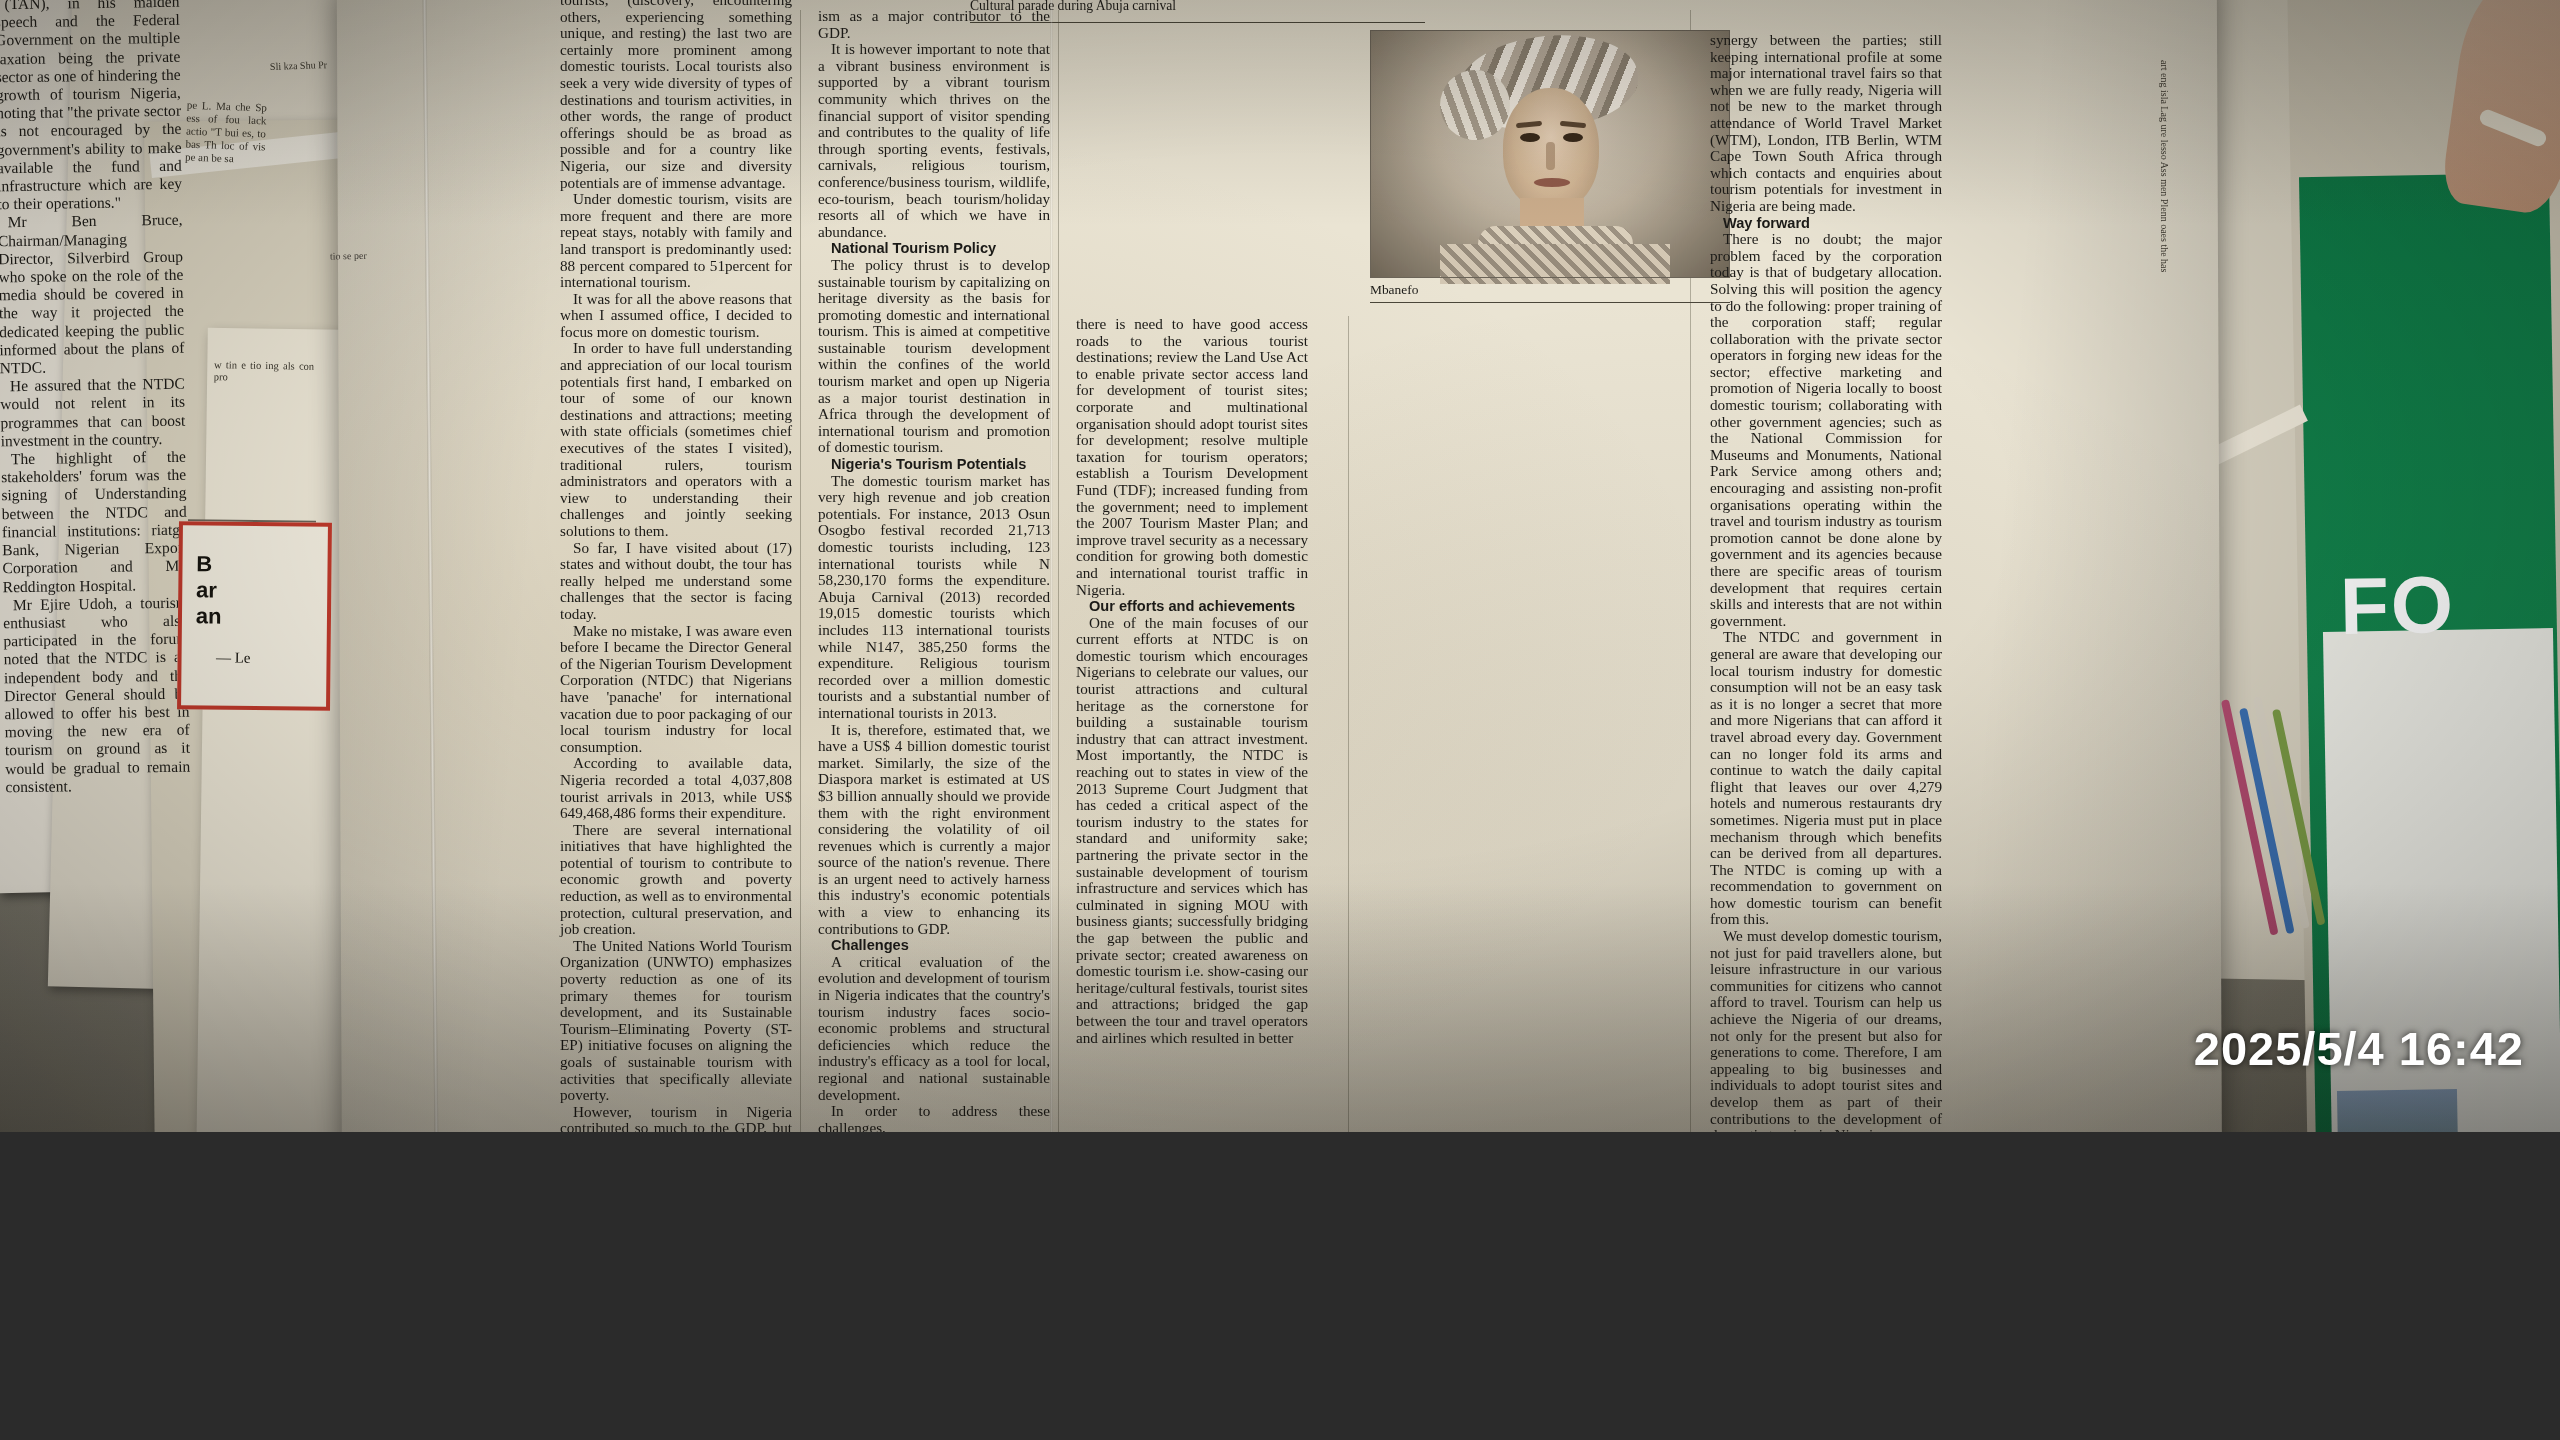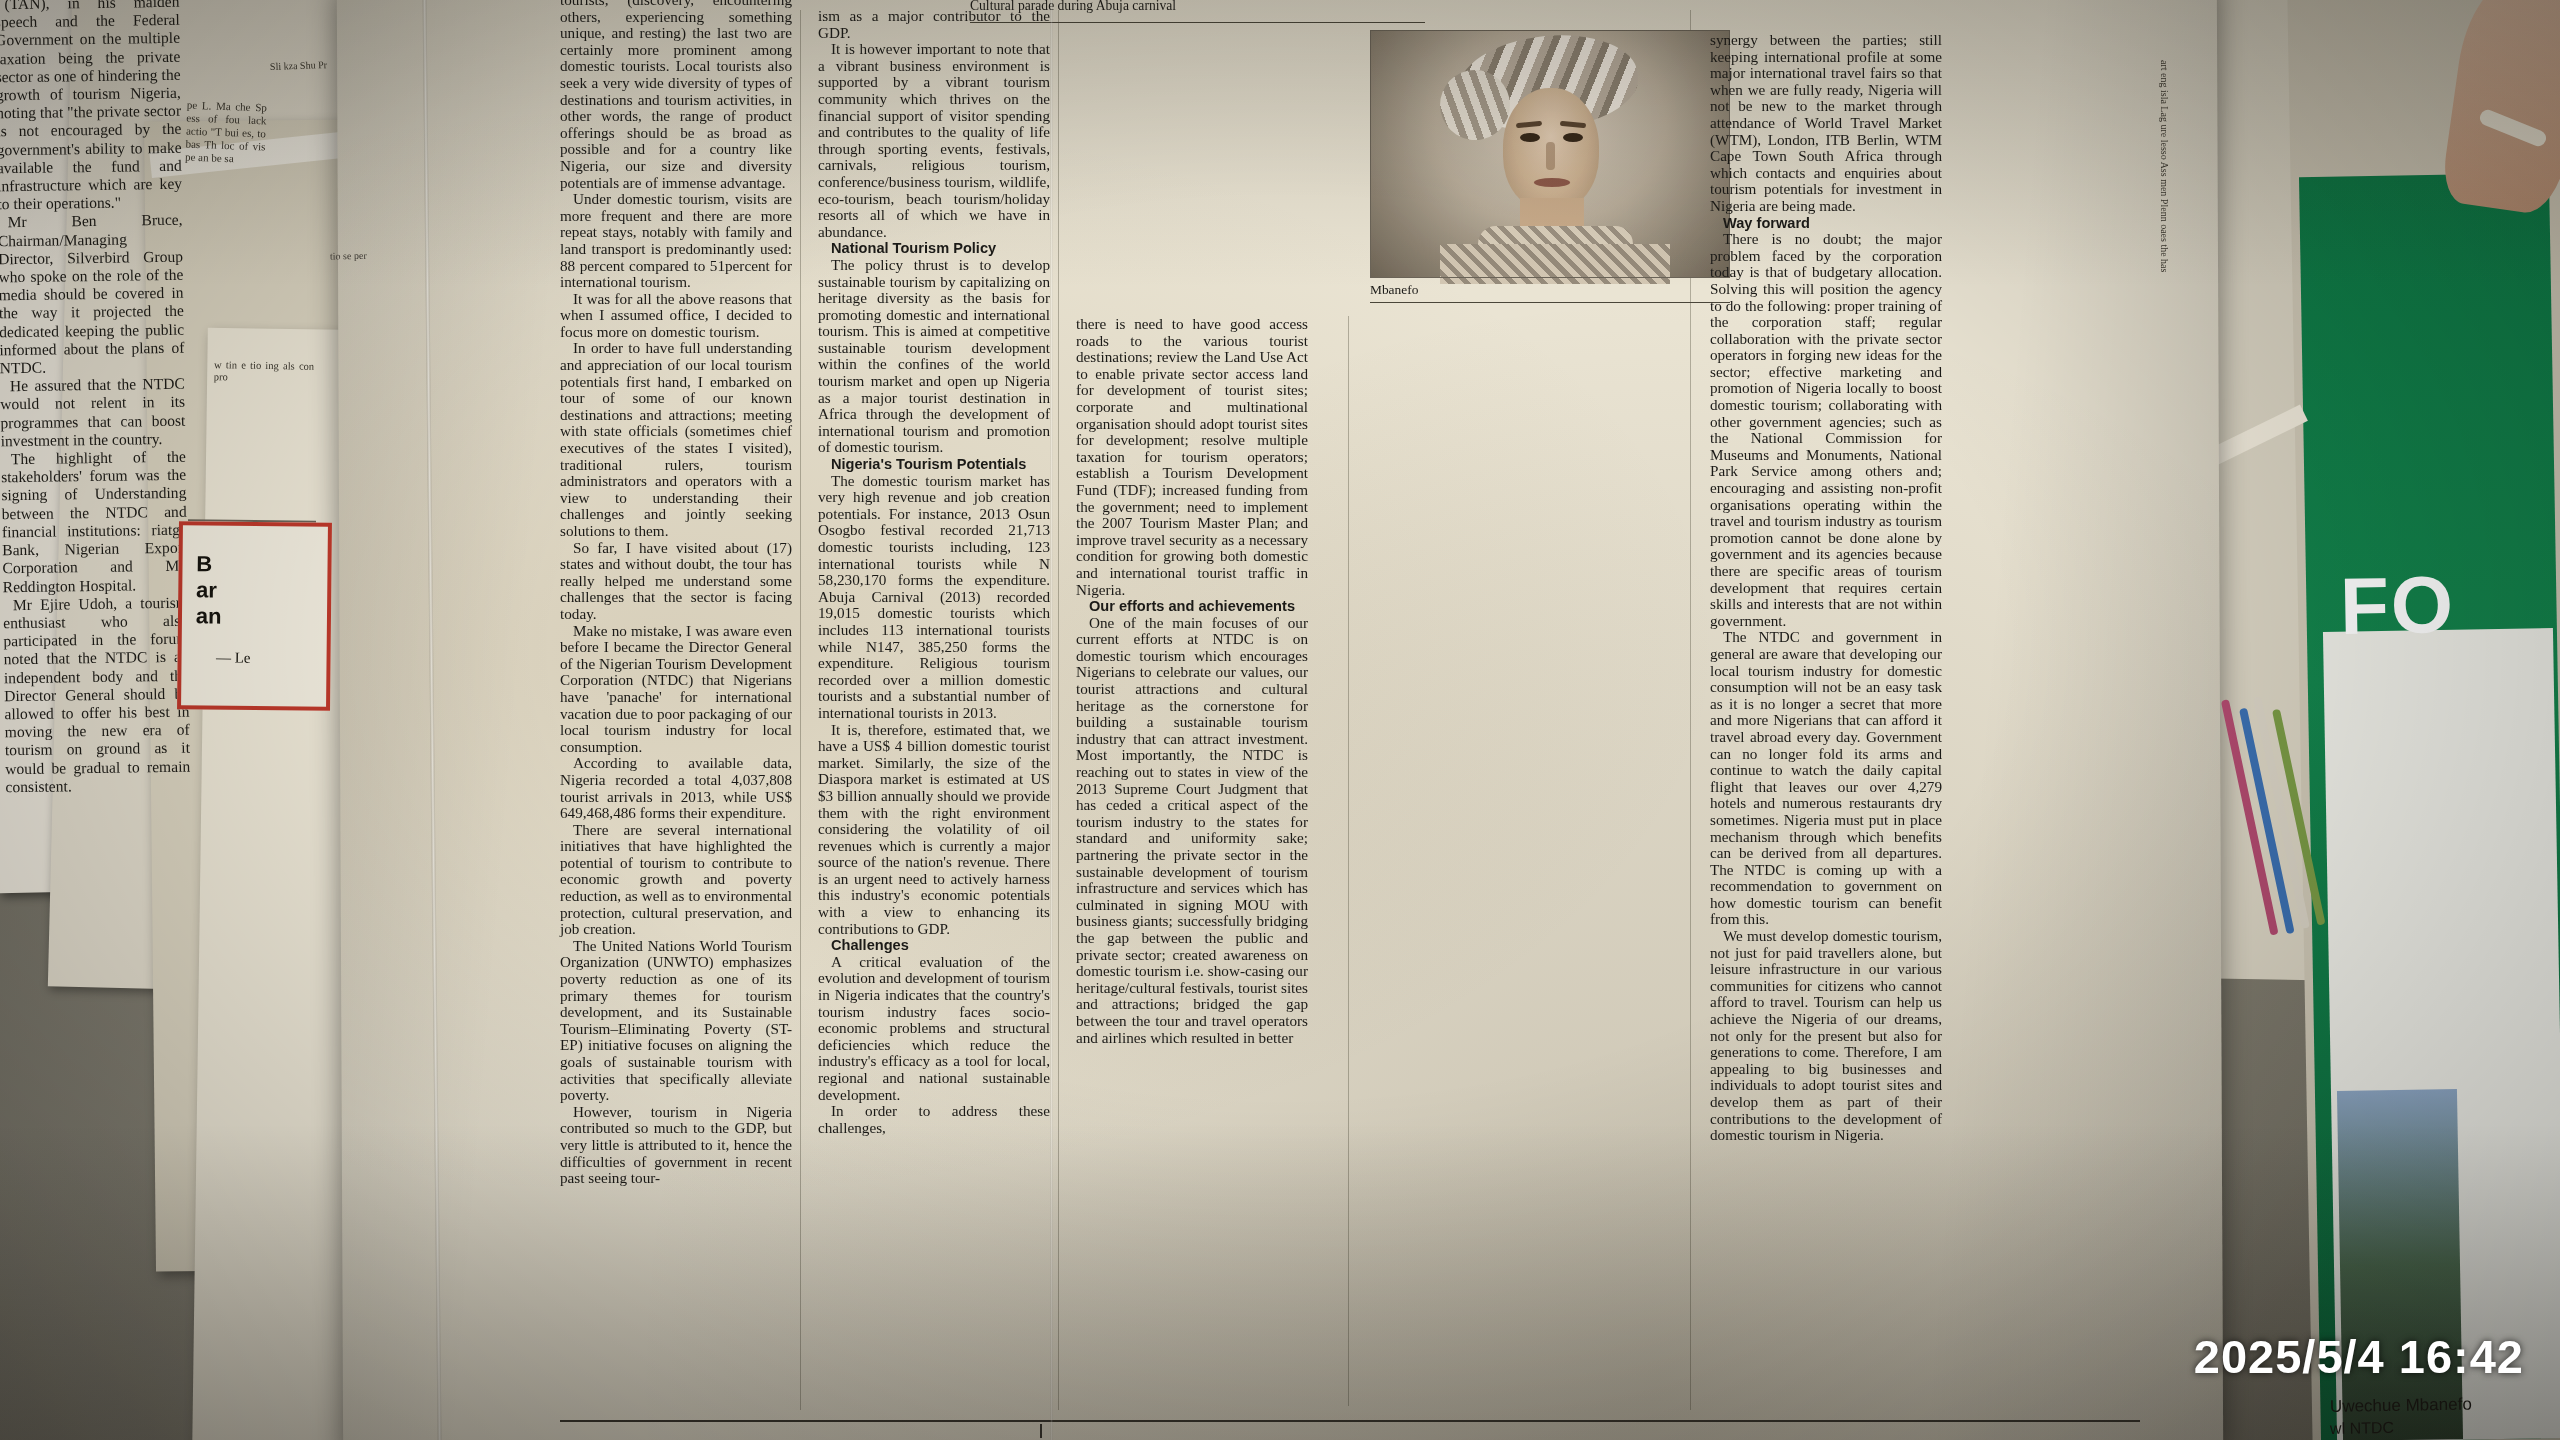--- a/index.html
+++ b/index.html
@@ -1,17 +1,17 @@
 <!DOCTYPE html>
 <html><head>
 <meta charset="utf-8">
 <style>
   html,body{margin:0;padding:0;background:#2b2b2b;}
   body{width:2560px;height:1440px;overflow:hidden;font-family:"Liberation Serif",serif;}
-  #page{position:relative;width:2560px;height:1440px;background:#7e7a6d;overflow:hidden;}
+  #page{position:relative;width:2560px;height:1132px;background:#7e7a6d;overflow:hidden;}
 
   
   .bg-layer{position:absolute;}
   .paper{background:#e9e3d4;}
 
   #bg-dark{left:0;top:0;width:2560px;height:1440px;
     background:
       linear-gradient(110deg,#6d6a5f 0%,#8a8679 25%,#94907f 60%,#6f6b60 100%);}
 
   

